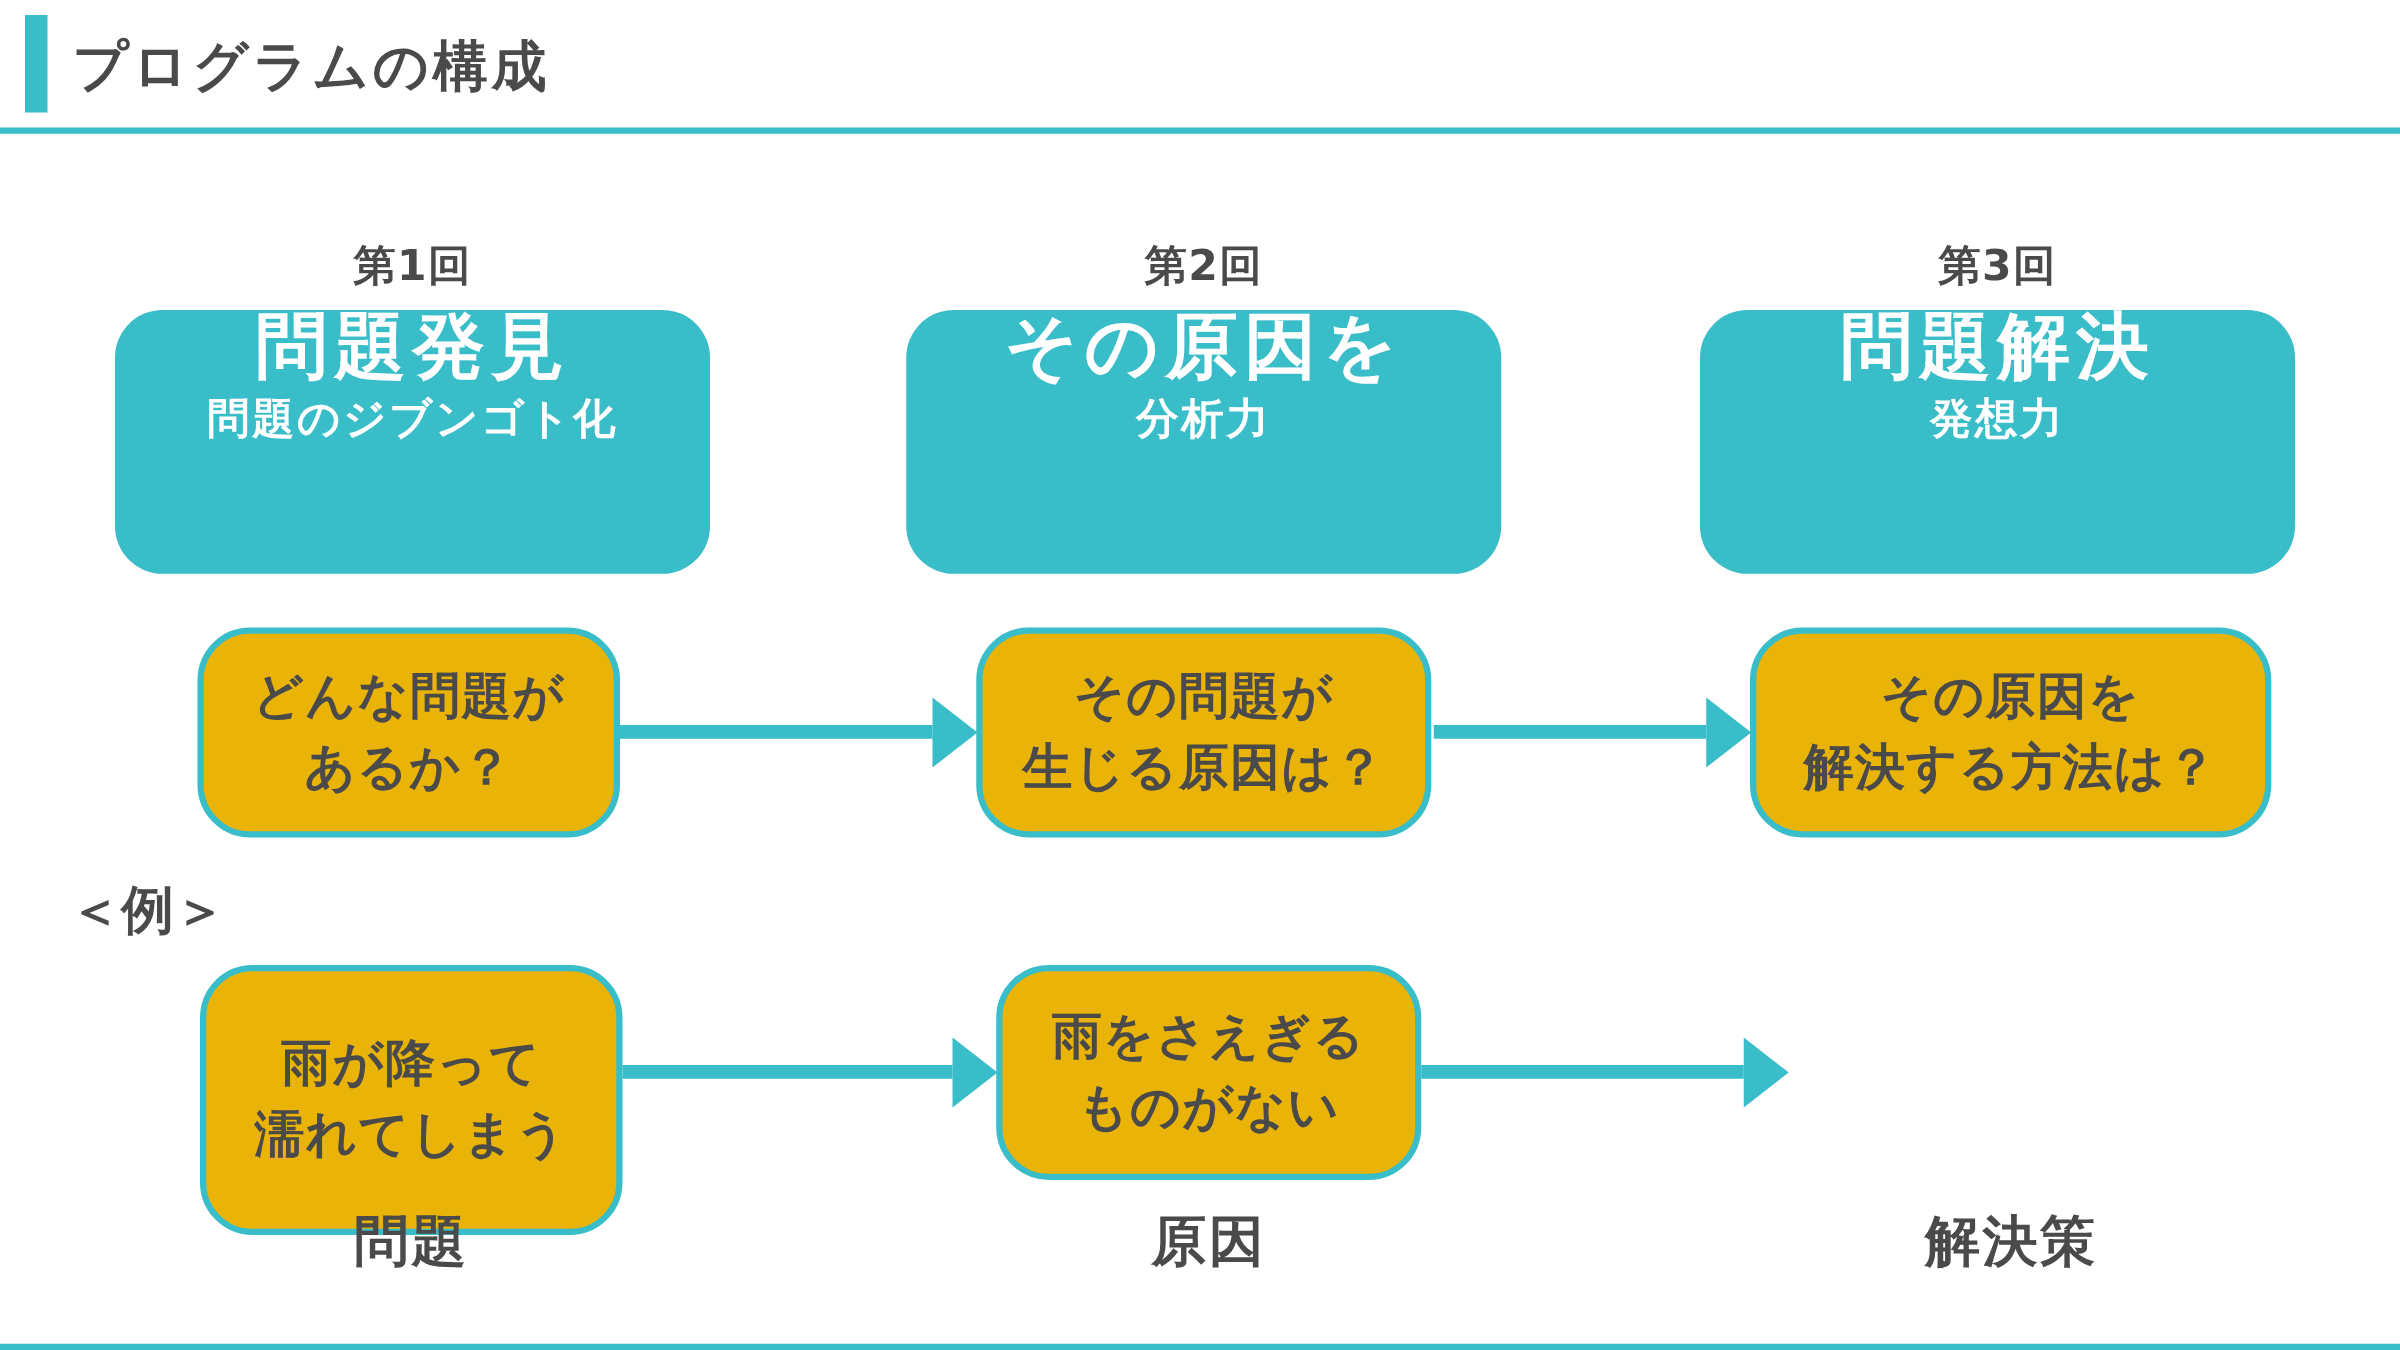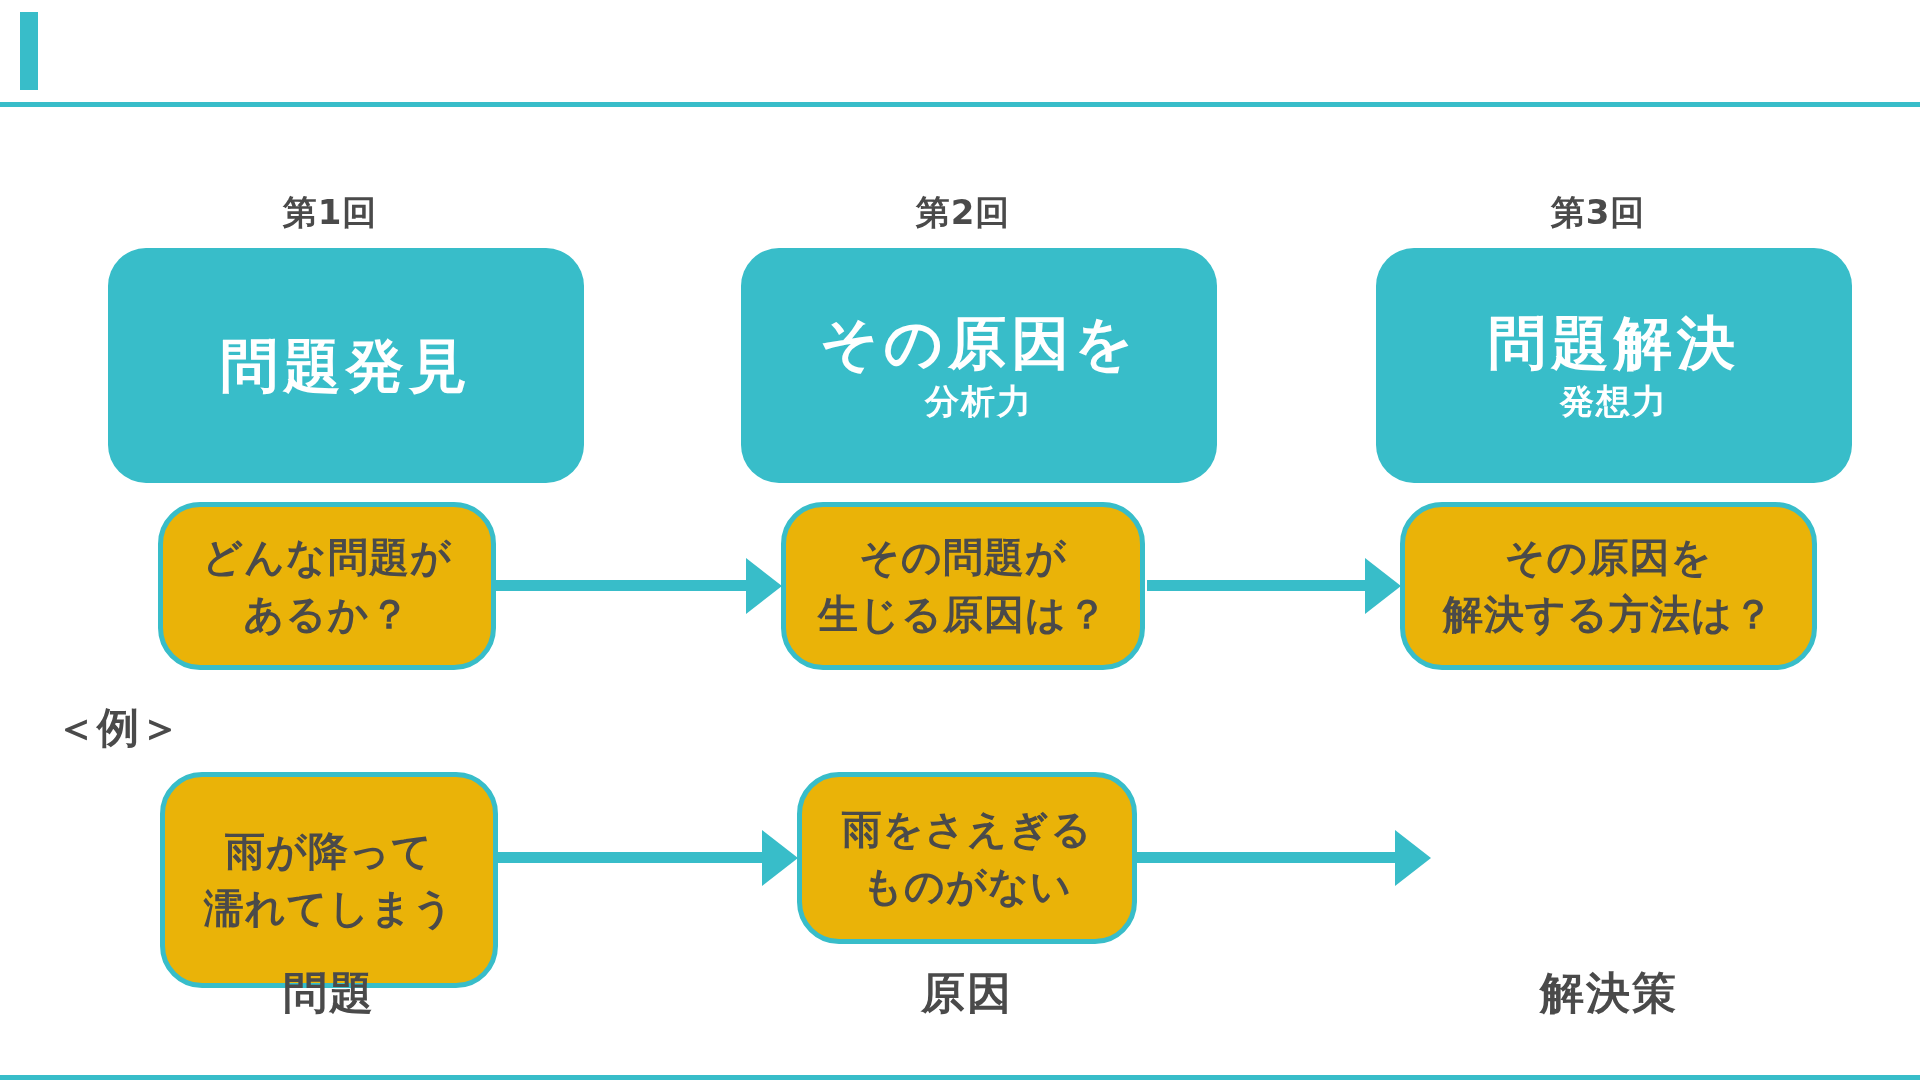--- a/index.html
+++ b/index.html
@@ -17,23 +17,23 @@
   .divider-bottom{ position:absolute; left:0; bottom:0; width:1920px; height:5px; background:var(--teal); }
 
   
   .session-label{ position:absolute; top:190px; font-size:34px; font-weight:700; text-align:center; letter-spacing:1px; }
   .sl1{ left:92px;  width:476px; }
   .sl2{ left:725px; width:476px; }
   .sl3{ left:1360px;width:476px; }
 
   
   .theme-box{
-    position:absolute; top:248px; height:235px; width:476px;
+    position:absolute; top:248px; height:211px; width:476px;
     background:var(--teal); border-radius:38px; color:#fff;
-    display:flex; flex-direction:column; align-items:center; justify-content:center; gap:12px;margin-left:16px;
+    display:flex; flex-direction:column; align-items:center; gap:12px;
   }
   .tb1{ left:92px; } .tb2{ left:725px; } .tb3{ left:1360px; }
   .theme-title{ font-size:58px; font-weight:700; letter-spacing:5px; line-height:1; }
   .theme-subtitle{ font-size:34px; font-weight:700; letter-spacing:2px; line-height:1; }
 
   
   .obox{
     position:absolute; background:#eab308; border:5px solid var(--teal); border-radius:42px;
     display:flex; align-items:center; justify-content:center; text-align:center;
     font-size:40px; font-weight:700; line-height:1.42; white-space:pre-line; letter-spacing:1px;
@@ -63,28 +63,30 @@
   .c1{ left:160px;  width:338px; }
   .c2{ left:797px;  width:340px; }
   .c3{ left:1431px; width:356px; }
 </style>
 </head>
 <body>
 
 <div class="slide">
 
   <div class="accent-bar"></div>
+  <div class="page-title">プログラムの構成</div>
   <div class="divider-top"></div>
 
   <div class="session-label sl1">第1回</div>
   <div class="session-label sl2">第2回</div>
   <div class="session-label sl3">第3回</div>
 
   <div class="theme-box tb1">
     <div class="theme-title">問題発見</div>
+    <div class="theme-subtitle">問題のジブンゴト化</div>
   </div>
   <div class="theme-box tb2">
     <div class="theme-title">その原因を</div>
     <div class="theme-subtitle">分析力</div>
   </div>
   <div class="theme-box tb3">
     <div class="theme-title">問題解決</div>
     <div class="theme-subtitle">発想力</div>
   </div>
 

